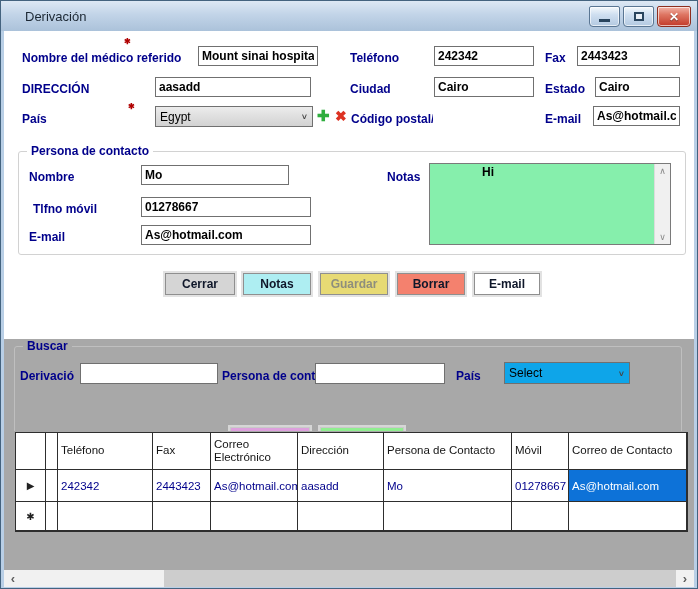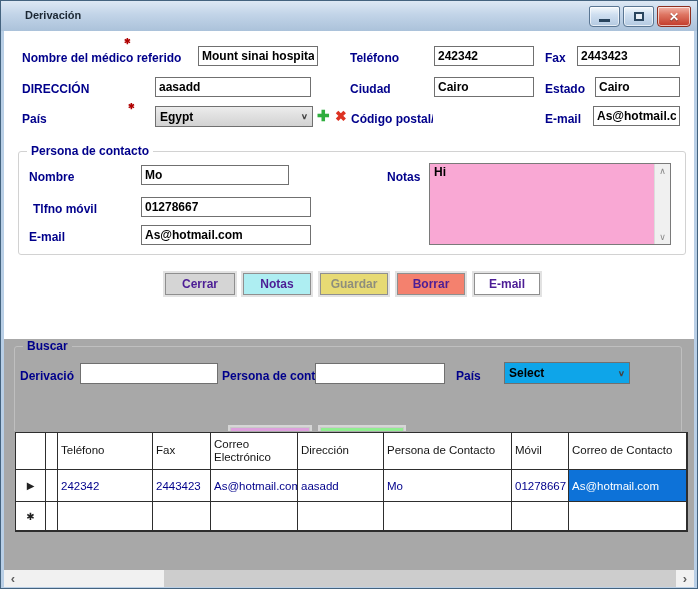--- a/index.html
+++ b/index.html
@@ -1,50 +1,50 @@
 <!DOCTYPE html>
 <html><head>
 <meta charset="utf-8">
 <style>
   html,body{margin:0;padding:0;background:#fff;}
   .window{position:relative;width:698px;height:589px;box-sizing:border-box;
     font-family:"Liberation Sans",sans-serif;background:#b9cfe6;outline:1px solid #44637f;outline-offset:-1px;}
   
   .titlebar{position:absolute;left:1px;top:1px;right:1px;height:30px;
     background:linear-gradient(#dde8f4,#c2d4e8 45%,#abc2da);}
-  .title{position:absolute;left:24px;top:8px;font-size:11px;color:#1b2733;font-weight:bold;}
+  .title{position:absolute;left:24px;top:8px;font-size:13px;color:#1b2733;}
   .capbtns{position:absolute;top:5px;right:6px;display:flex;gap:3px;}
   .cap{width:31px;height:21px;box-sizing:border-box;border:1px solid #5a7693;border-radius:2px 2px 4px 4px;
     background:linear-gradient(#f5f9fc,#cfdff0 40%,#b3c9e1);display:flex;align-items:center;justify-content:center;
     box-shadow:inset 0 0 0 1px rgba(255,255,255,.65);cursor:default;}
   .cap.close{width:34px;background:linear-gradient(#f2b3a7,#de7663 40%,#c23a29);border-color:#8d2e1f;}
   .min-glyph{display:block;width:11px;height:3px;background:#29445d;margin-top:7px;}
   .max-glyph{display:block;width:10px;height:9px;box-sizing:border-box;border:2px solid #29445d;background:#e8eef5;}
   .close-glyph{color:#fff;font-size:12px;font-weight:bold;text-shadow:0 1px 1px rgba(0,0,0,.45);}
   
   .client{position:absolute;left:4px;top:31px;width:690px;height:556px;background:#fff;overflow:hidden;}
   .lbl{position:absolute;font-size:12px;font-weight:bold;color:#00008b;white-space:nowrap;}
   .req{position:absolute;font-size:8px;font-weight:bold;color:#b00000;}
   .tb{position:absolute;height:20px;box-sizing:border-box;border:1px solid #707070;background:#fff;
     font-family:inherit;font-size:12px;font-weight:bold;color:#000;padding:1px 3px;outline:none;}
   .combo{position:absolute;height:21px;box-sizing:border-box;border:1px solid #707070;
-    display:flex;align-items:center;padding:0 4px;font-size:12px;font-weight:bold;color:#000;}
+    display:flex;align-items:center;padding:0 4px;font-size:12px;font-weight:normal;color:#000;}
   .combo .chev{margin-left:auto;font-size:10px;color:#444;transform:scaleY(.8);}
   .groupbox{position:absolute;box-sizing:border-box;border:1px solid #d2d2d2;border-radius:3px;}
   .gb-title{position:absolute;top:-8px;left:8px;padding:0 4px;font-size:12px;font-weight:bold;color:#00008b;background:#fff;}
   .icon-add{position:absolute;font-size:15px;font-weight:bold;color:#2fae3e;line-height:20px;}
   .icon-del{position:absolute;font-size:14px;font-weight:bold;color:#dd3222;line-height:20px;}
   
-  .notes{position:absolute;box-sizing:border-box;border:1px solid #7a7a7a;background:#f9a8d4;display:flex;}
+  .notes{position:absolute;box-sizing:border-box;border:1px solid #7a7a7a;background:#86efac;display:flex;padding-left:48px;}
   .notes-text{flex:1;padding:1px 4px;font-size:12px;font-weight:bold;color:#000;}
   .vscroll{width:15px;background:#f0f0f0;border-left:1px solid #dcdcdc;display:flex;flex-direction:column;
     justify-content:space-between;align-items:center;font-size:9px;color:#8a8a8a;padding:2px 0;}
   
   .btn{position:absolute;height:22px;box-sizing:border-box;border:1px solid #8f8f8f;box-shadow:0 0 0 2px #e2e2e2;
-    display:flex;align-items:center;justify-content:center;font-size:12px;font-weight:bold;color:#4c1d95;cursor:default;}
+    display:flex;align-items:center;justify-content:center;font-size:12px;font-weight:bold;color:#0f172a;cursor:default;}
   .btn-close{background:#d5d5d5;}
   .btn-edit{background:#aeeef2;}
   .btn-save{background:#e7da74;color:#8e8e7d;}
   .btn-delete{background:#f4816e;}
   .btn-email{background:#ffffff;}
   
   .search-panel{position:absolute;left:0;top:265px;width:690px;height:131px;background:#a8a8a8;margin-top:43px;}
   .search-panel .groupbox{border-color:#bfbfbf;}
   .search-panel .gb-title{background:#a8a8a8;}
   .btn-search{background:#dda0dd;border-color:#c9c9c9;box-shadow:0 0 0 2px #d6d6d6;}

